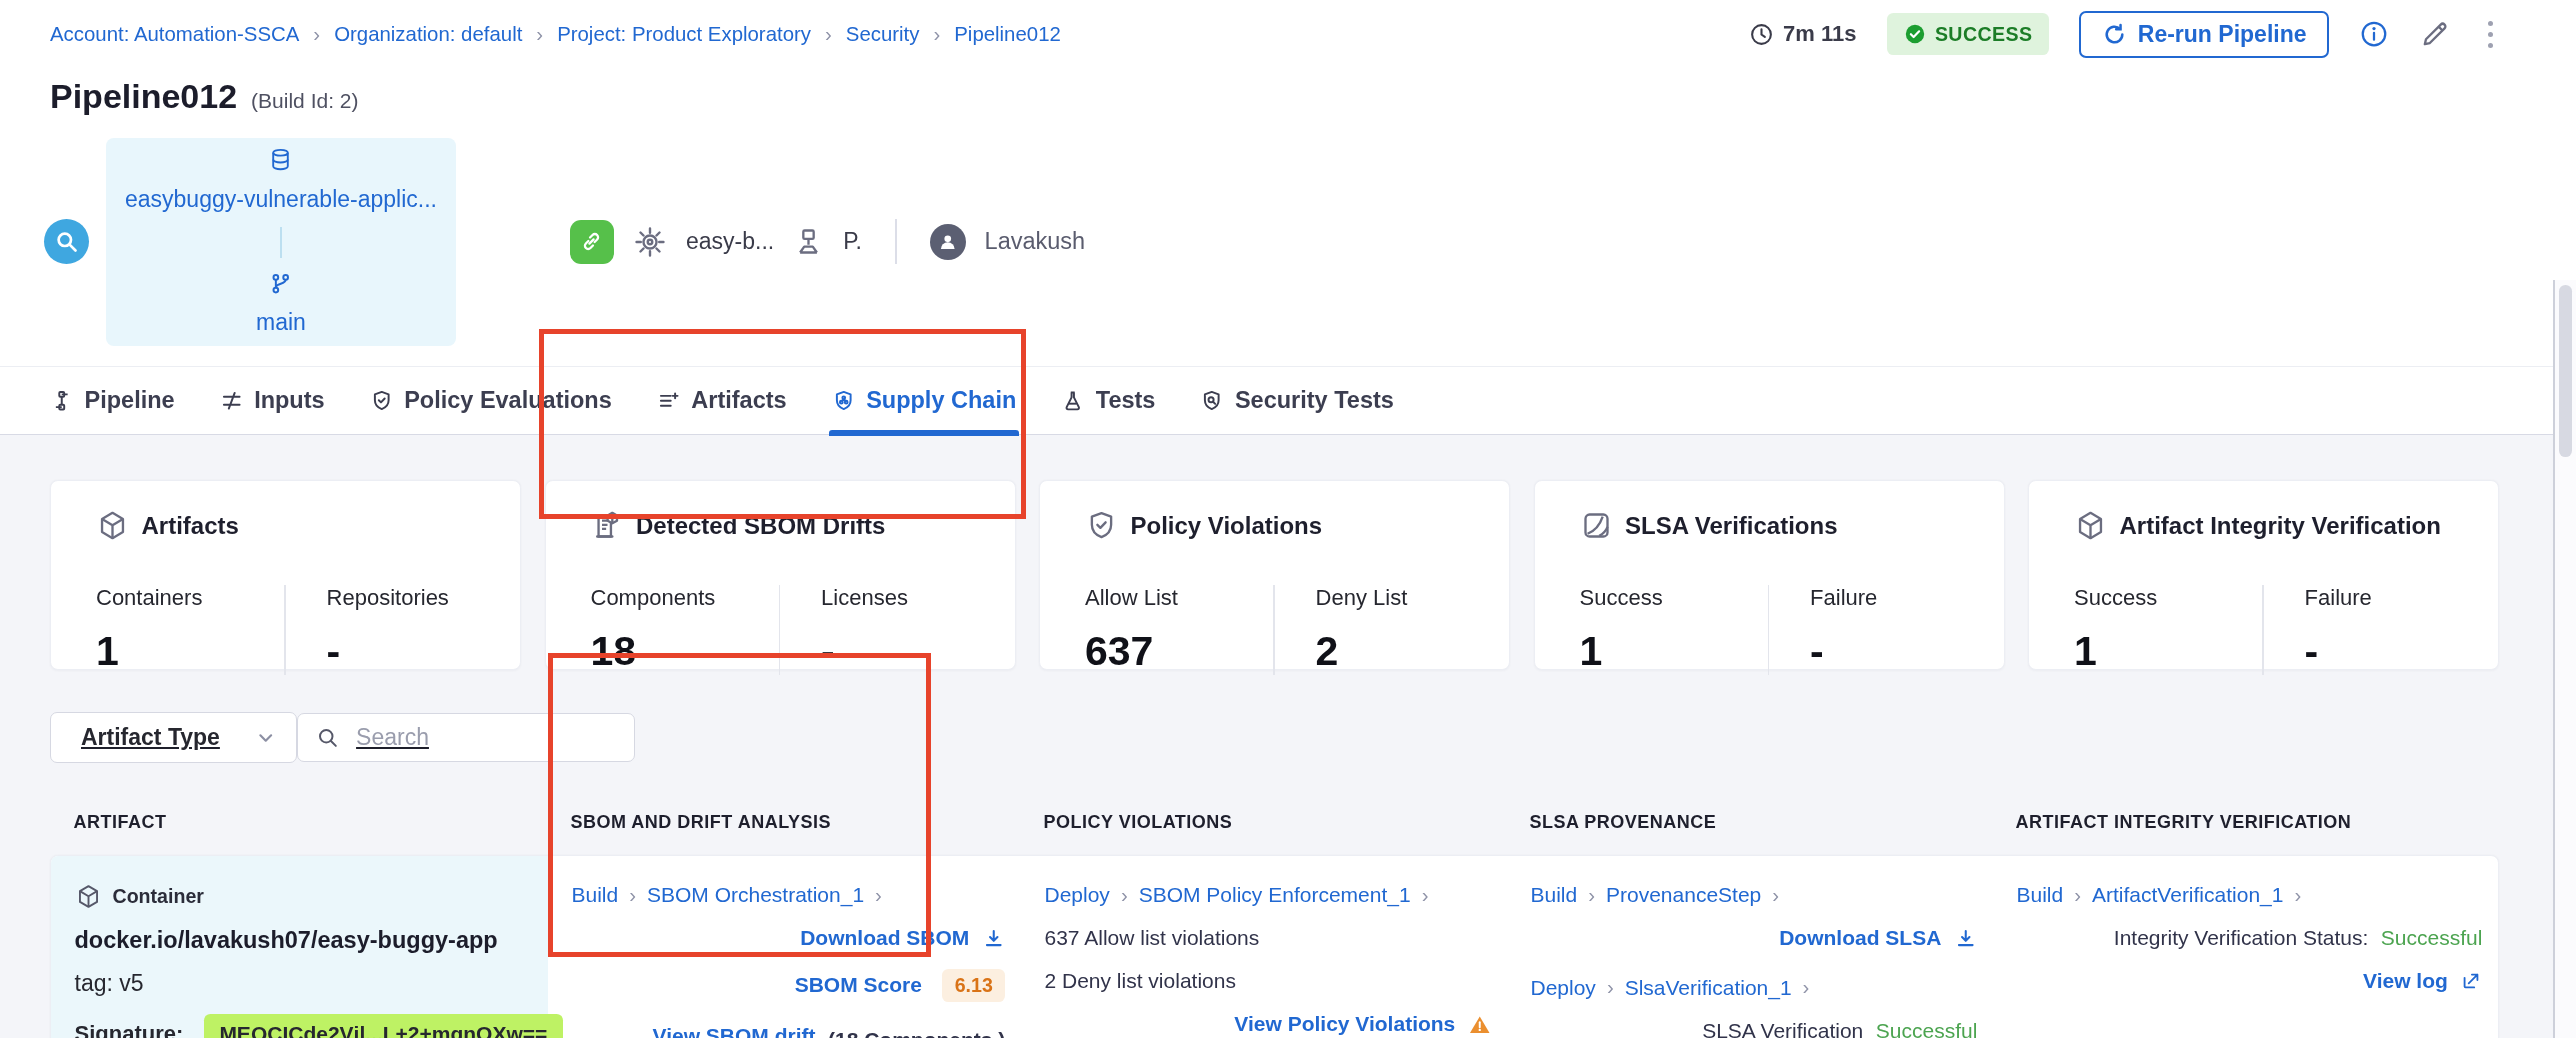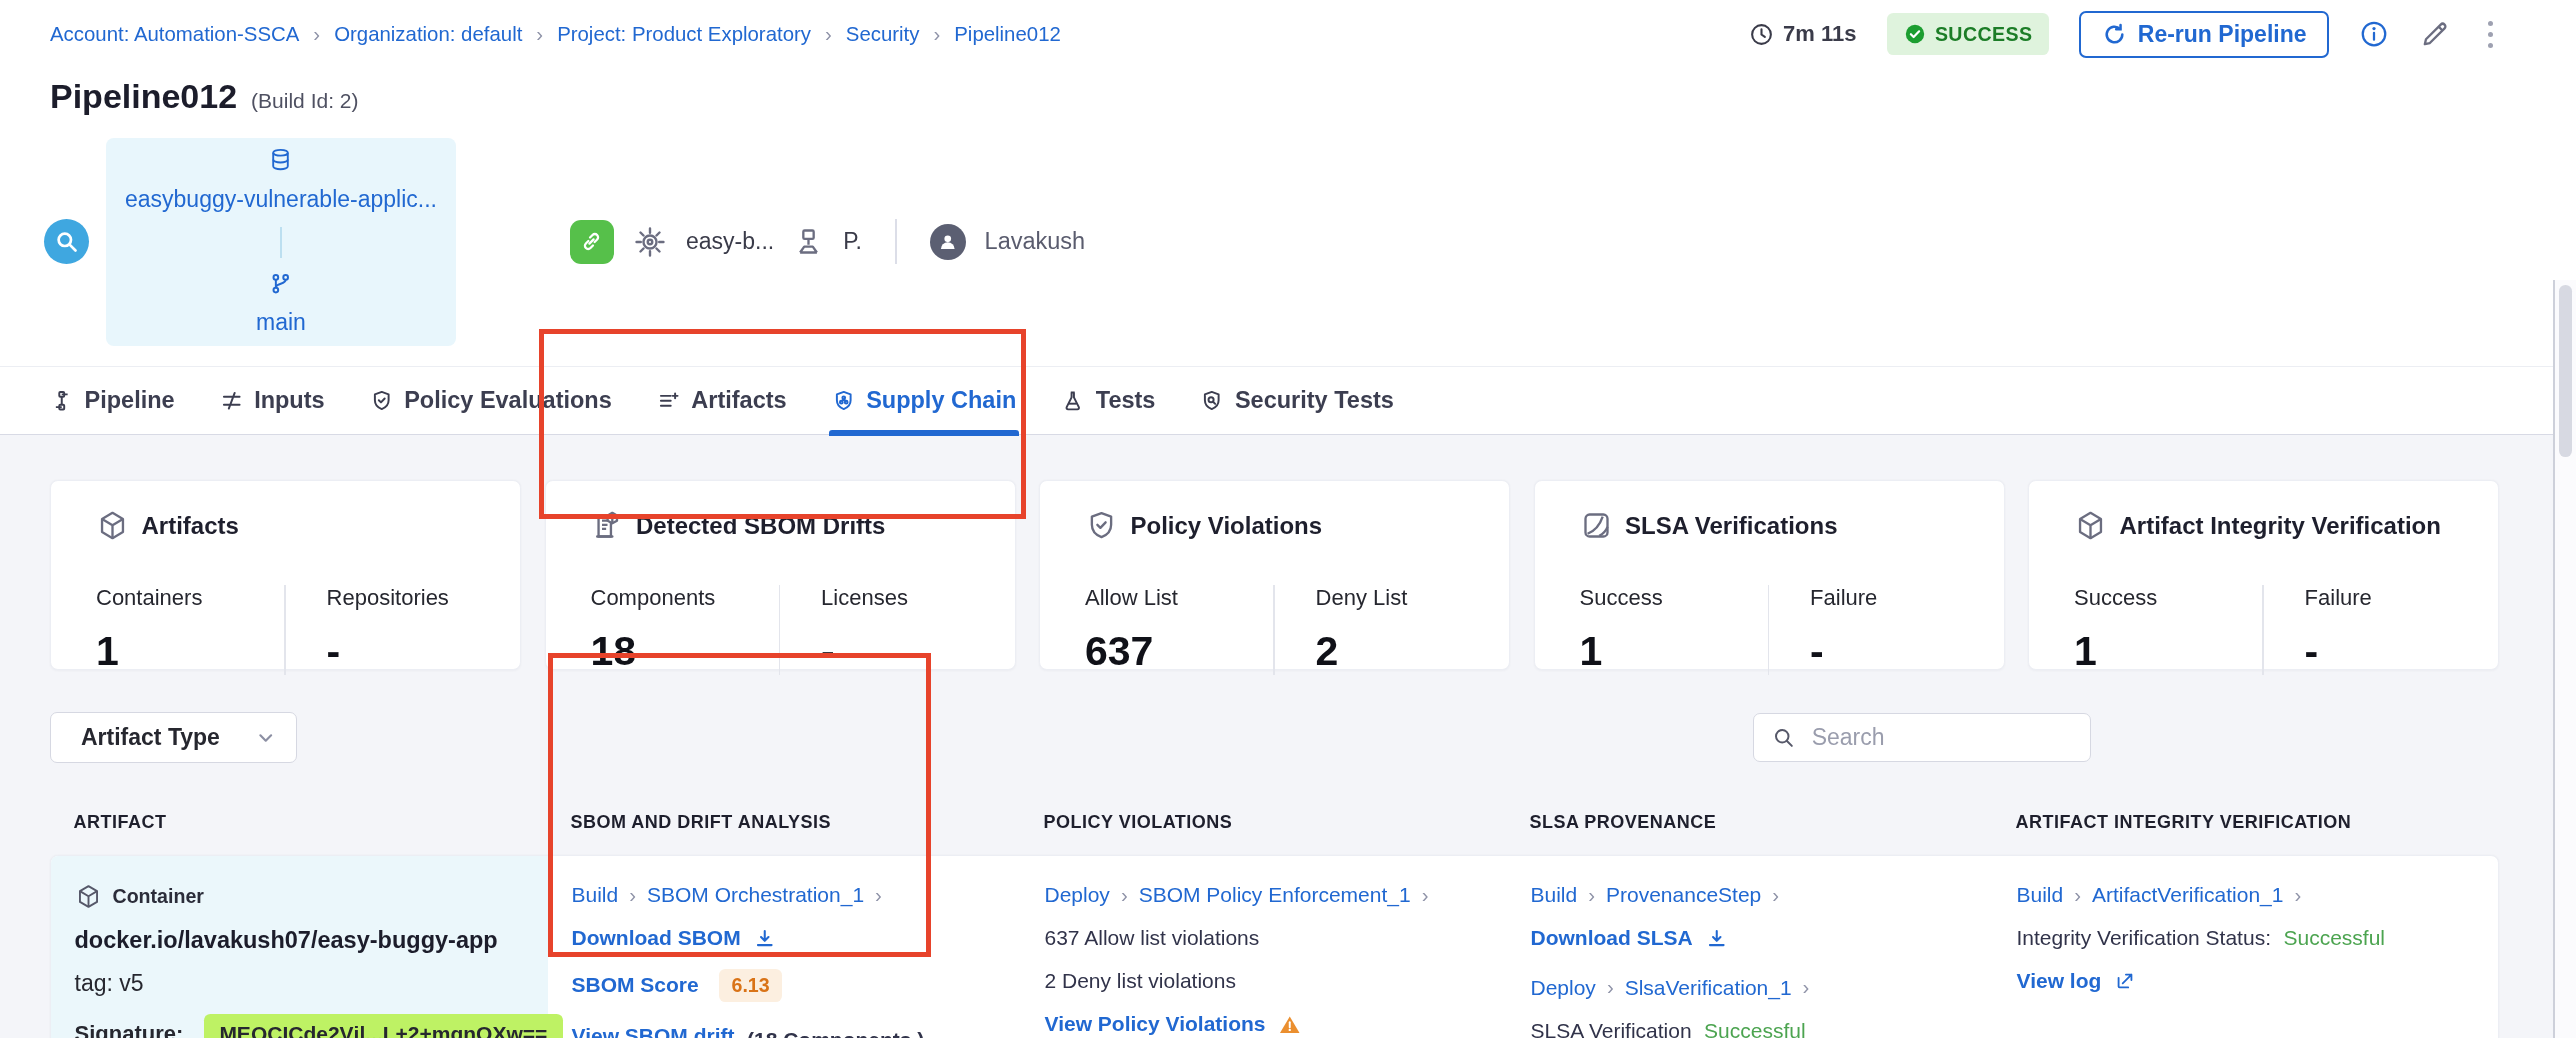--- a/index.html
+++ b/index.html
@@ -47,21 +47,21 @@
   .card { flex:1; height:190px; background:#fff; border:0.8px solid #eceef4; border-radius:7.8px; padding:28px 0 0 45px; box-shadow:0 0.8px 2.4px rgba(30,32,60,.04); }
   .card-title-row { display:flex; align-items:center; gap:12.5px; }
   .card-title { font-size:24px; font-weight:700; color:#1e1f2d; }
   .card-stats { display:flex; margin-top:43px; }
   .stat { width:188px; }
   .stat-label { font-size:22px; color:#26272f; }
   .stat-value { margin-top:17px; font-size:41px; font-weight:700; color:#101118; }
   .stat-div { width:1.6px; background:#e3e5ec; margin:0 41px 0 0; }
 
   
-  .filterrow { margin-top:42px; width:2041px; display:flex; justify-content:space-between; align-items:center; }
+  .filterrow { margin-top:42px; width:2400px; display:flex; align-items:center;text-decoration:underline; }
   .select-box { display:flex; align-items:center; gap:34px; border:1.6px solid #d6d8e2; border-radius:7px; background:#fff; padding:11px 19px 11px 30px; cursor:pointer; }
   .select-label { font-size:23px; font-weight:600; color:#26272f; }
   .search-box { display:flex; align-items:center; gap:15.7px; width:338px; height:49px; border:1.6px solid #d6d8e2; border-radius:7px; background:#fff; padding:0 17px; }
   .search-box input { border:none; outline:none; font-size:23px; color:#26272f; width:100%; font-family:inherit; background:transparent; }
   .search-box input::placeholder { color:#9a9dad; }
 
   
   .tgrid { display:grid; grid-template-columns:497px 473px 486px 486px 1fr; }
   .theaders { margin-top:49px; width:2449px; }
   .theaders .th { padding-left:23.5px; font-size:18px; font-weight:700; letter-spacing:0.5px; color:#1e1f2d; text-transform:uppercase; }
@@ -74,21 +74,21 @@
   .sep { color:#8f93a8; font-size:20.4px; }
   .type-row { display:flex; align-items:center; gap:11px; font-size:19.6px; font-weight:600; color:#2b2d3a; }
   .img-name { font-size:23.5px; font-weight:700; color:#1c1d2b; }
   .tag { font-size:23px; color:#26272f; }
   .sig-row { display:flex; align-items:center; gap:20.4px; }
   .sig-label { font-size:22px; font-weight:700; color:#26272f; }
   .sig-pill { background:#bef264; border-radius:6.3px; padding:7.8px 15.7px; font-size:21px; font-weight:600; color:#26272f; }
   .score-badge { background:#FCEFE0; color:#D97317; font-weight:700; font-size:19.6px; border-radius:6.3px; padding:4.7px 12.5px; margin-left:7.8px; }
   .muted-strong { color:#31334a;margin-top:7px; }
   .green { color:#4CA450; }
-  .inline-gap { display:flex; align-items:center; gap:12.5px; white-space:nowrap; }
+  .inline-gap { display:flex; align-items:center; gap:12.5px; white-space:nowrap;justify-content:flex-end; }
 
   
   .annotation { position:absolute; border:5.5px solid #E7432B; pointer-events:none; }
   .ann-card { left:539px; top:329px; width:487px; height:190px; }
   .ann-col { left:548px; top:653px; width:383px; height:304px; }
 
   
   .scrollbar { position:absolute; top:280px; right:0; width:23.5px; height:759px; background:#fbfbfd; border-left:2.4px solid #cdd0da; }
   .scroll-thumb { position:absolute; top:4.7px; left:4.7px; width:12.5px; height:172px; border-radius:6.3px; background:#d7d9e2; }
 

